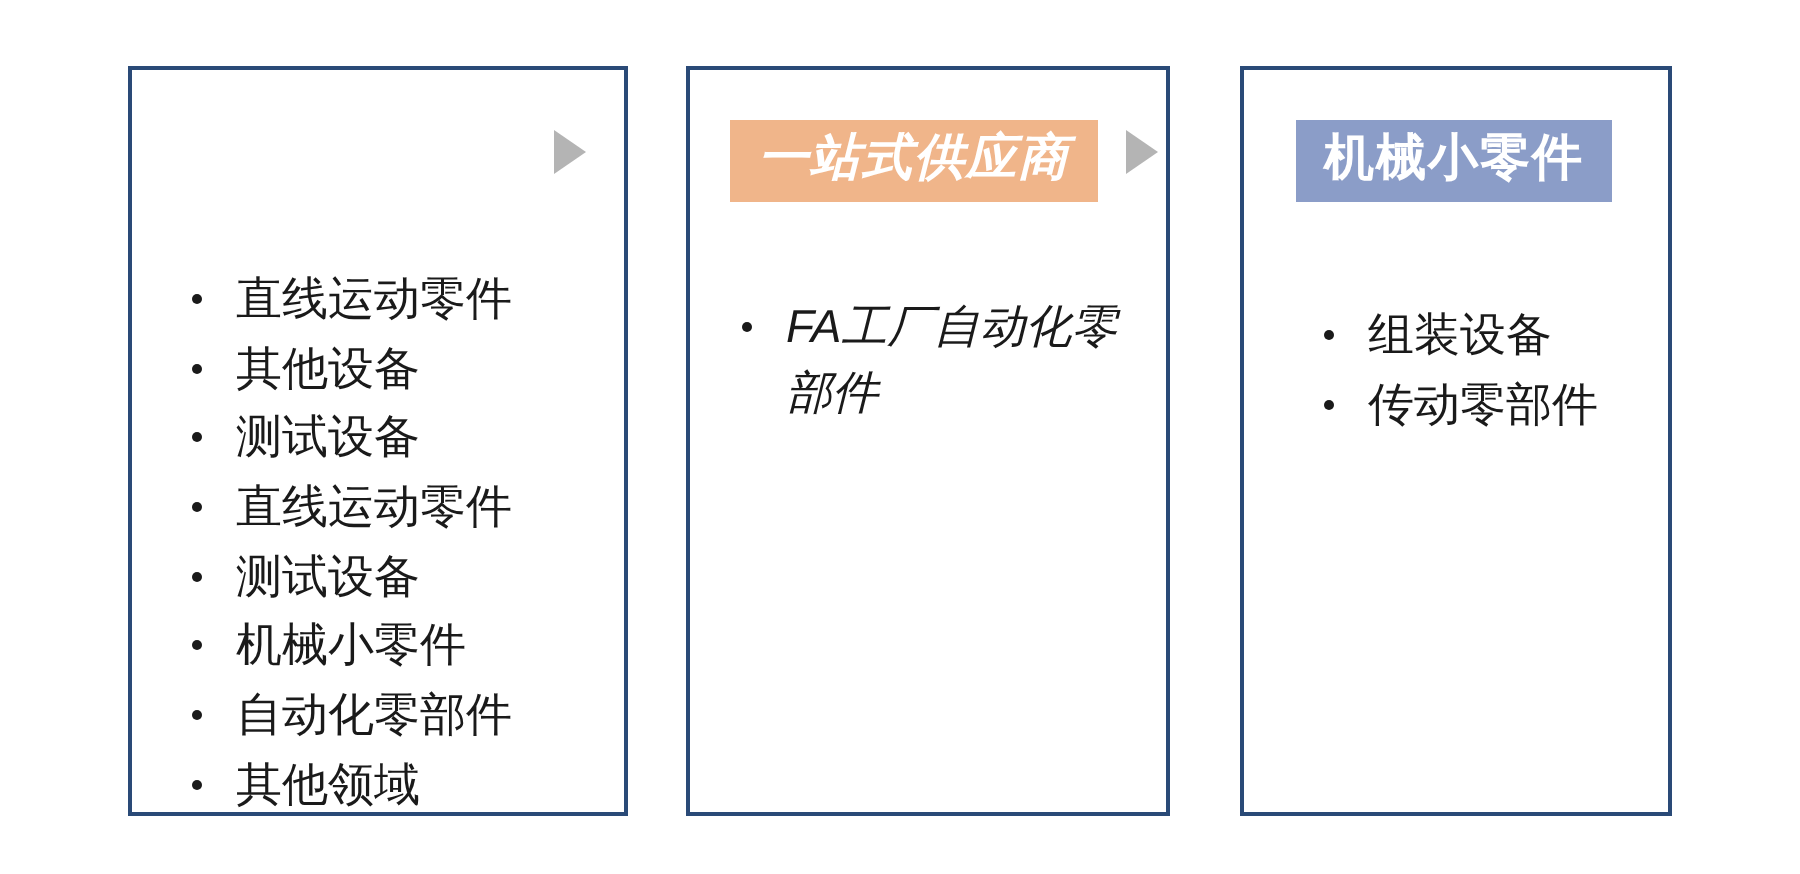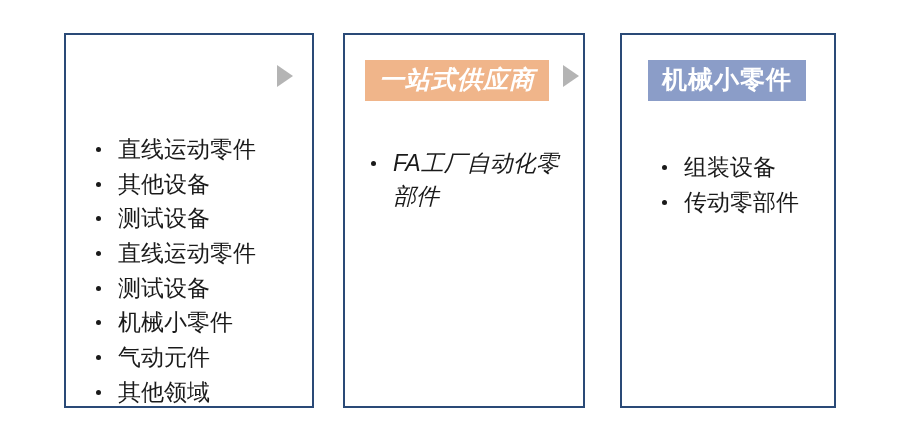--- a/index.html
+++ b/index.html
@@ -101,21 +101,21 @@
 <div class="diagram">
 
   <div class="panel panel-1">
     <ul class="bullet-list">
       <li>直线运动零件</li>
       <li>其他设备</li>
       <li>测试设备</li>
       <li>直线运动零件</li>
       <li>测试设备</li>
       <li>机械小零件</li>
-      <li>气动元件</li>
+      <li>自动化零部件</li>
       <li>其他领域</li>
     </ul>
   </div>
 
   <div class="arrow arrow-1"></div>
 
   <div class="panel panel-2">
     <div class="header header-orange">一站式供应商</div>
     <ul class="bullet-list">
       <li>FA工厂自动化零部件</li>

